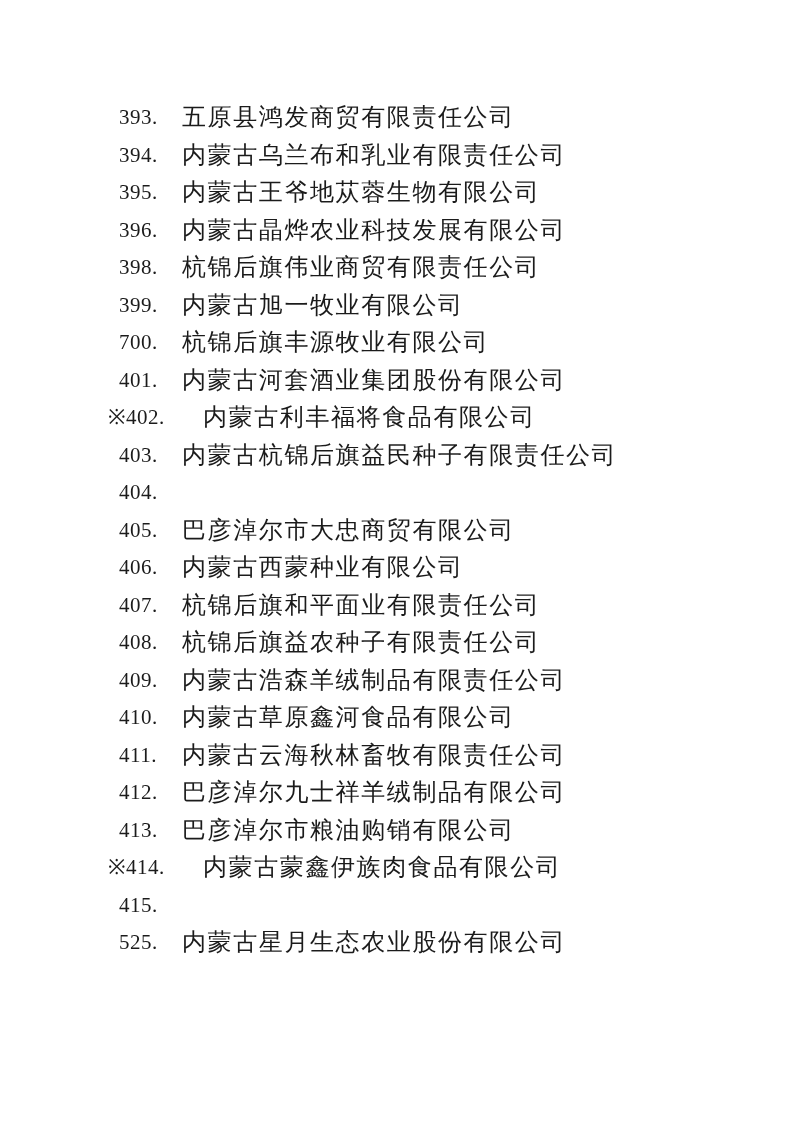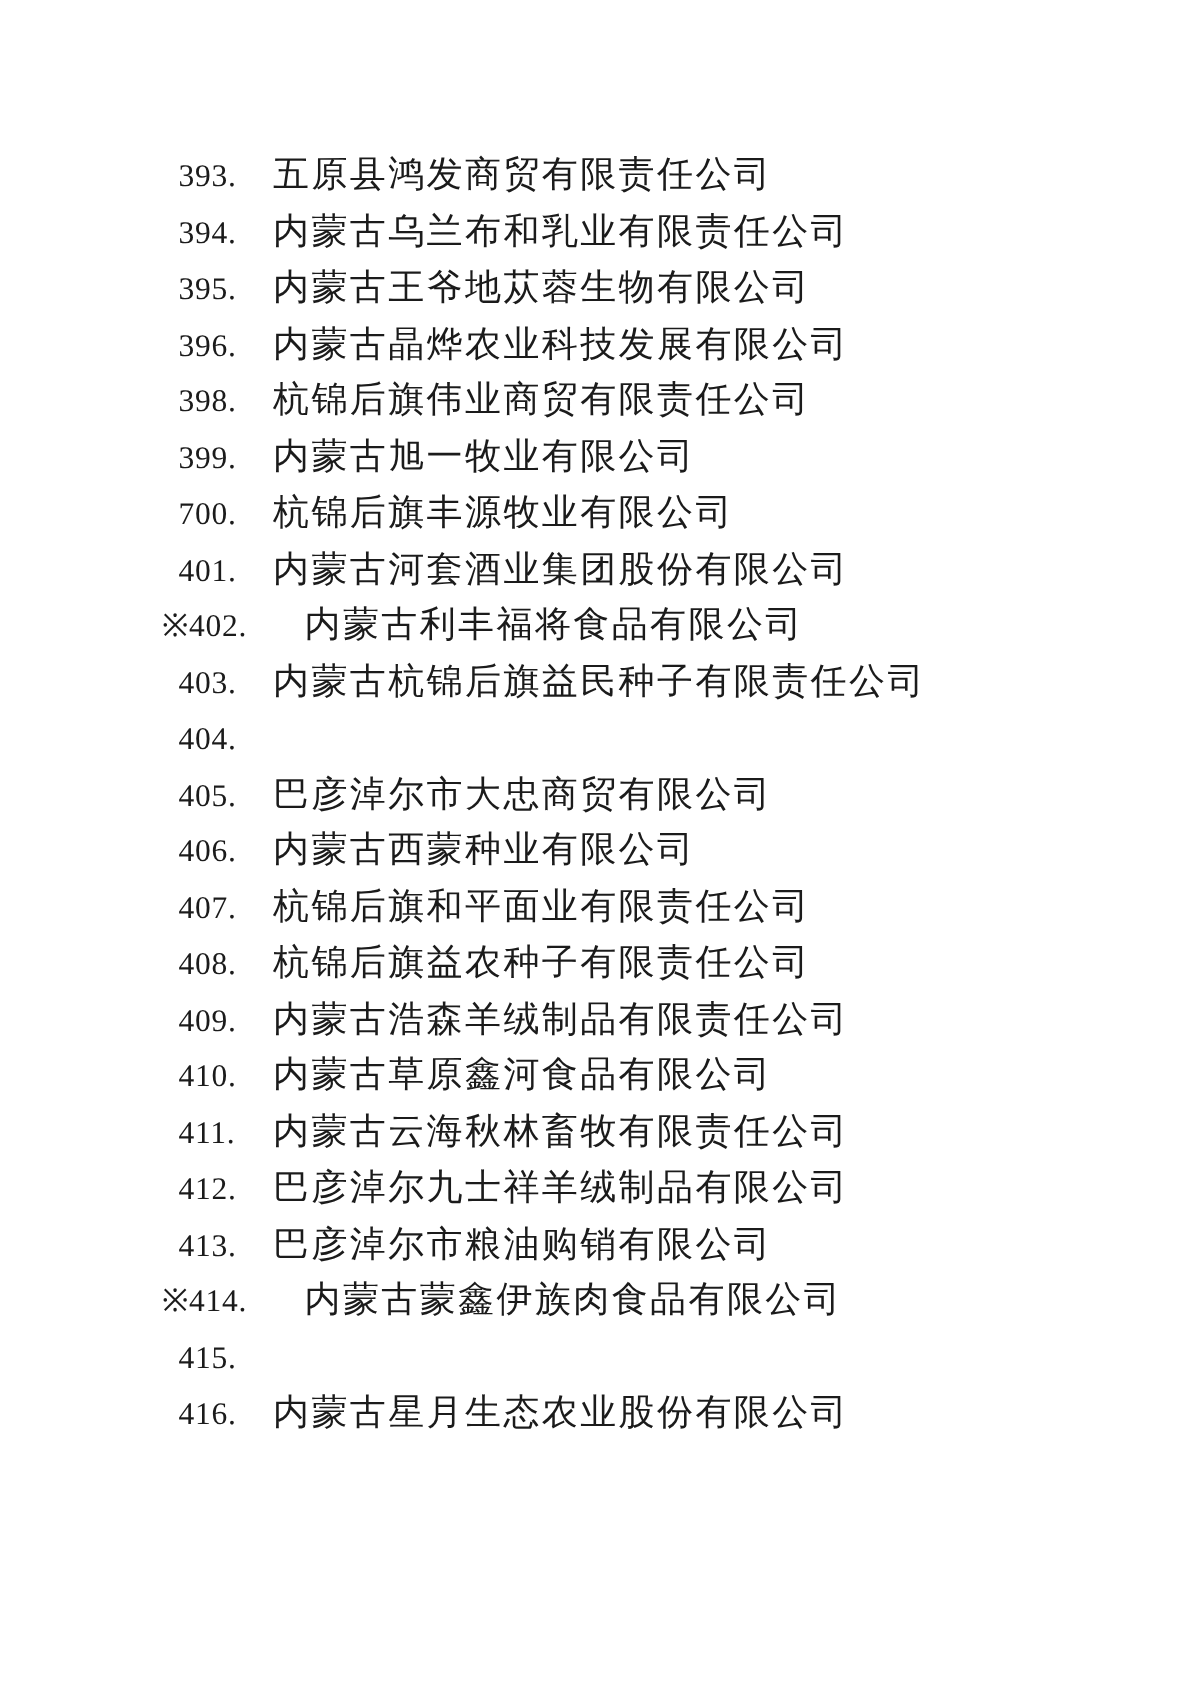--- a/index.html
+++ b/index.html
@@ -140,18 +140,18 @@
       <span class="name">巴彦淖尔市粮油购销有限公司</span>
     </div>
     <div class="row starred">
       <span class="marker">※414.</span>
       <span class="name">内蒙古蒙鑫伊族肉食品有限公司</span>
     </div>
     <div class="row">
       <span class="marker">415.</span>
     </div>
     <div class="row">
-      <span class="marker">416.</span>
+      <span class="marker">525.</span>
       <span class="name">内蒙古星月生态农业股份有限公司</span>
     </div>
 
   </div>
 </div>
 
 </body></html>

